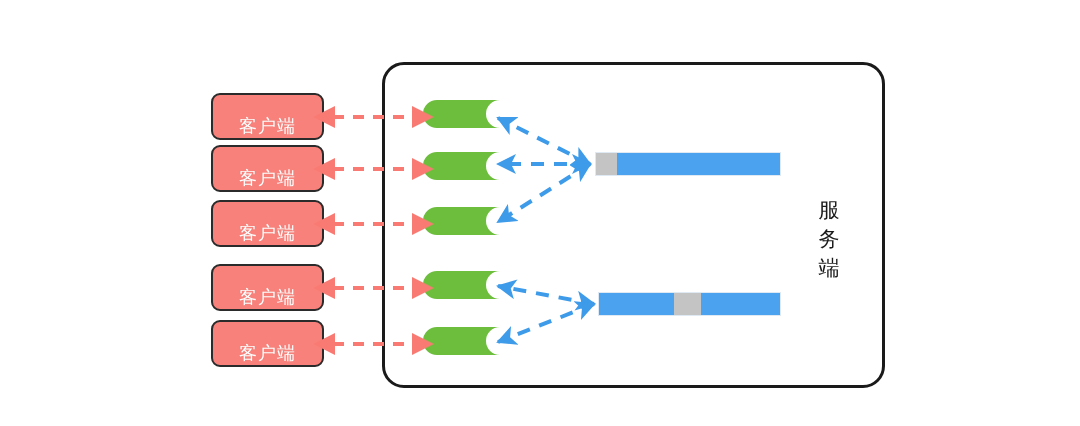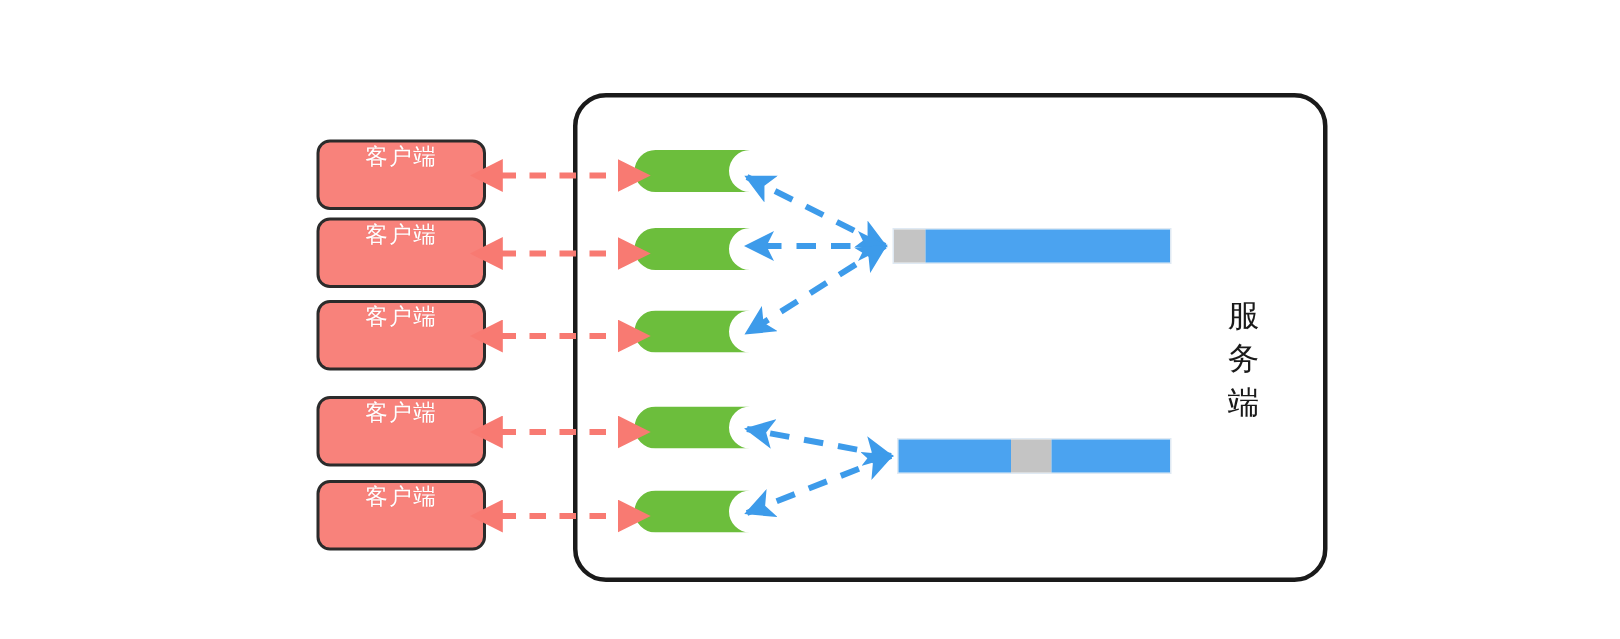--- a/index.html
+++ b/index.html
@@ -51,24 +51,24 @@
   
   .client-box {
     position: absolute;
     width: 113px;
     height: 47px;
     box-sizing: border-box;
     background: #F8827B;
     border: 2px solid #2b2b2b;
     border-radius: 9px;
     color: #ffffff;
-    font-size: 15px;
+    font-size: 18px;
     font-family: "DejaVu Sans", sans-serif;
     display: flex;
-    align-items: flex-start;
+    align-items: flex-end;
     justify-content: center;
     letter-spacing: 1px;
     text-shadow: 0 0 1px rgba(0,0,0,0.08);
   }
 
   
   .green-pill {
     position: absolute;
     width: 77px;
     height: 28px;

